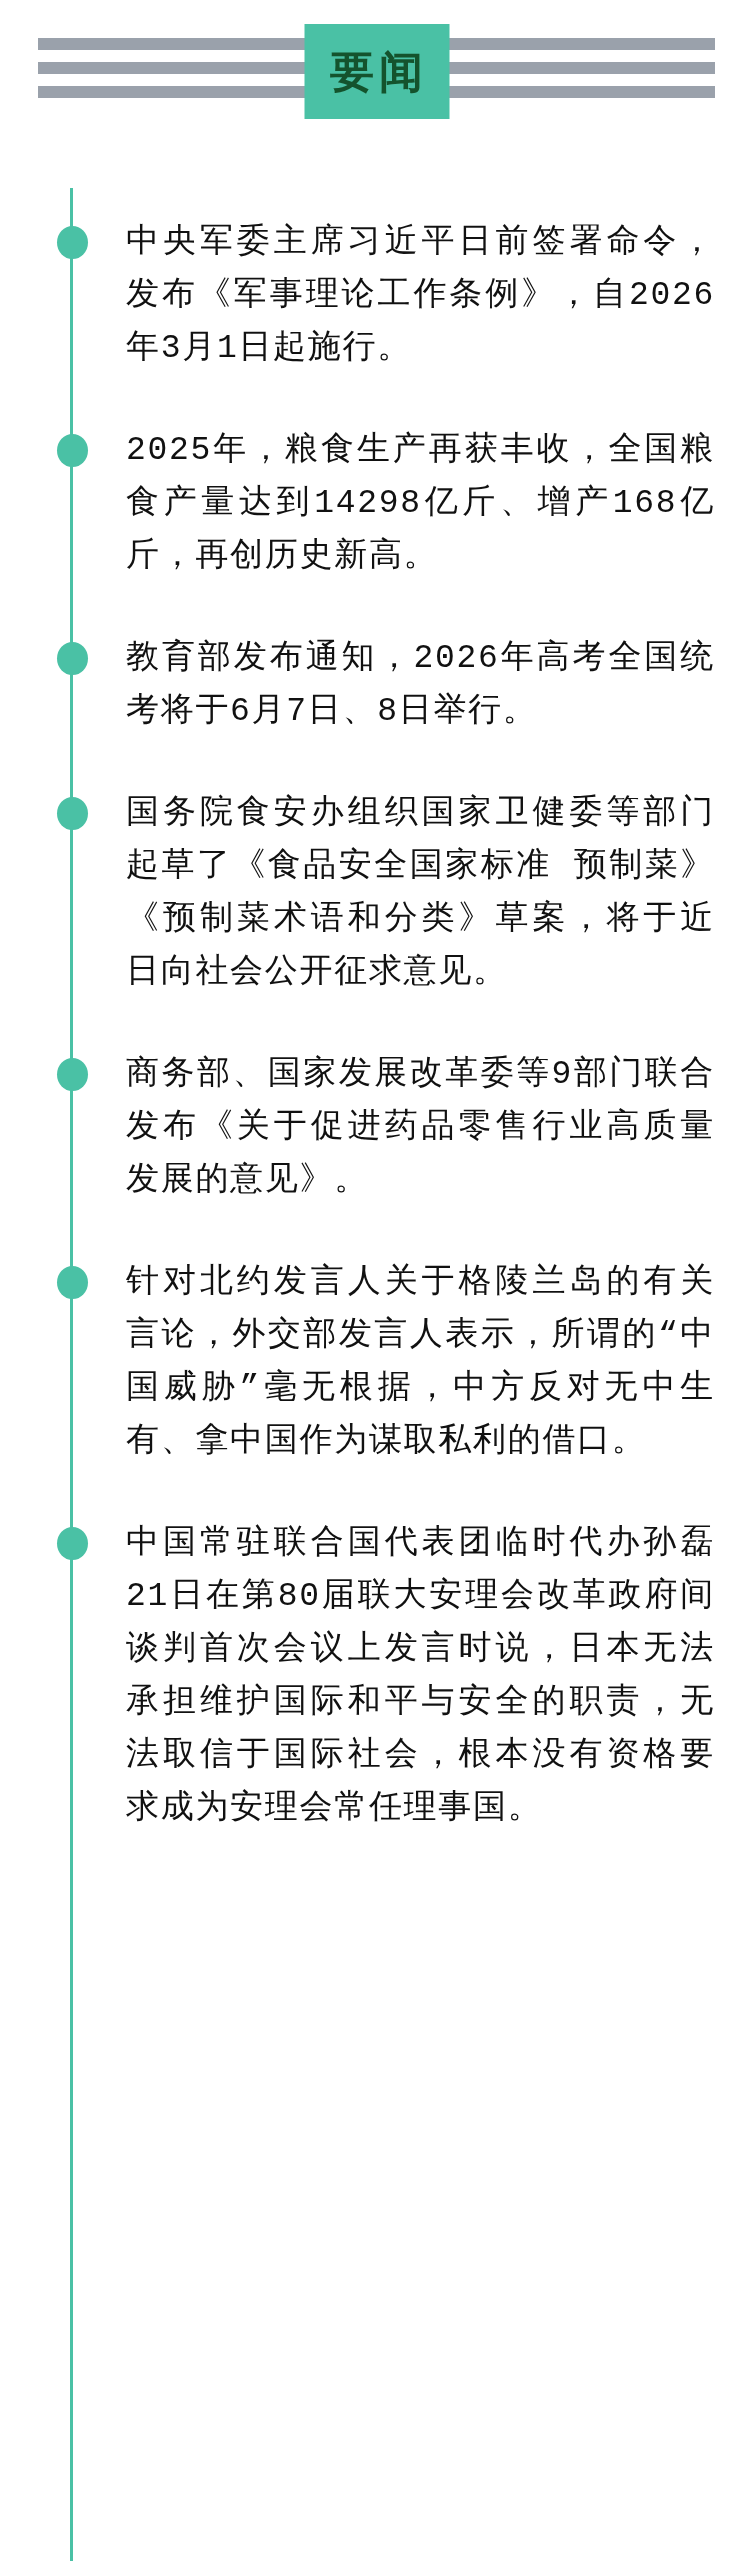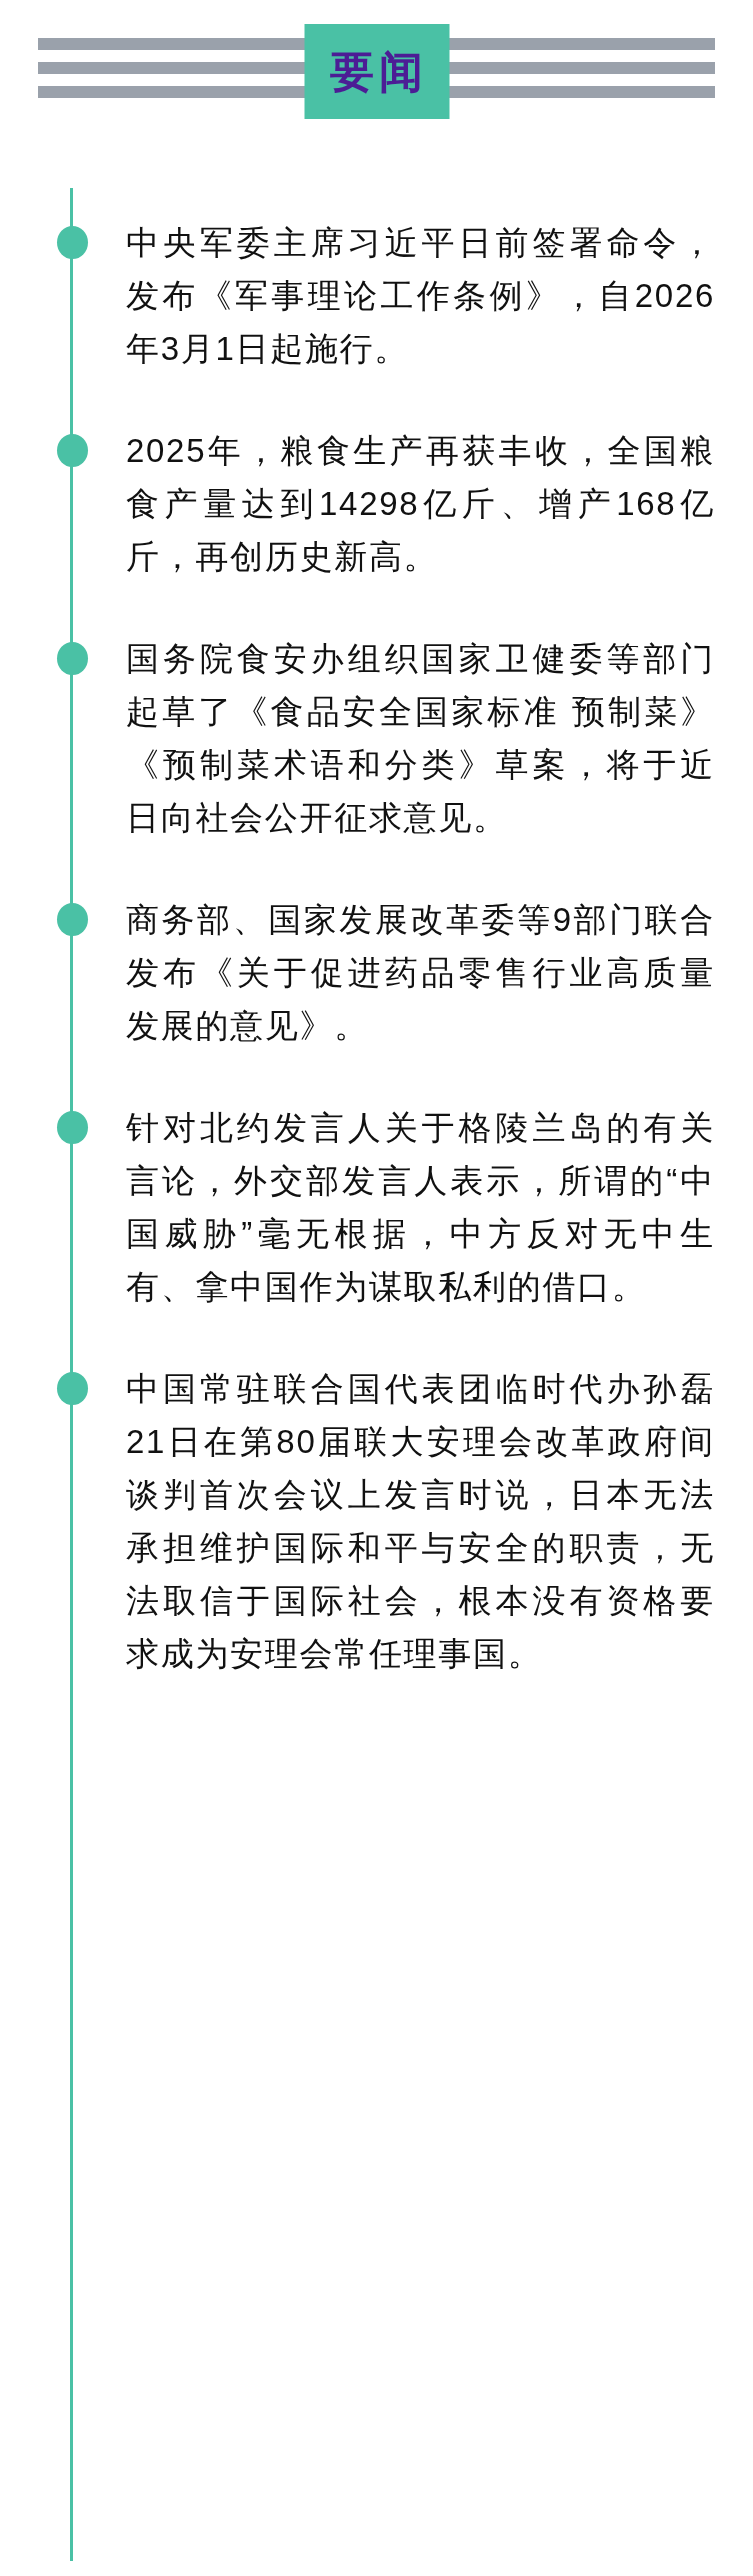--- a/index.html
+++ b/index.html
@@ -28,39 +28,39 @@
   .stripe-1{ top:38px; }
   .stripe-2{ top:62px; }
   .stripe-3{ top:86px; }
   .badge{
     position:absolute; top:24px; left:50%; transform:translateX(-50%);
     width:145px; height:95px;
     background:var(--accent);
     display:flex; align-items:center; justify-content:center;
   }
   .badge-text{
-    color:#4c1d95; font-size:44px; font-weight:bold;
+    color:#14532d; font-size:44px; font-weight:bold;
     letter-spacing:5px; margin-right:-5px; line-height:1;
   }
   
   .timeline-line{
     position:absolute; left:70px; top:188px;
     width:2.5px; height:2373px;
     background:var(--accent);
   }
   .news-list{ position:relative; padding:80px 38px 0 126px; }
   .news-item{ position:relative; margin-bottom:49px; }
   .bullet{
     position:absolute; left:-69px; top:10px;
     width:31px; height:33px; border-radius:50%;
     background:var(--accent);
   }
   .news-text{
     font-size:33px; line-height:53px; letter-spacing:1.7px;
-    color:var(--body-text); text-align:justify;
+    color:var(--body-text); text-align:justify;font-family:Liberation Mono, monospace;
   }
   .detail-link{ color:var(--link); text-decoration:none; cursor:pointer; }
 </style>
 </head>
 <body>
 
 <div class="page">
 
   <header class="header">
     <div class="stripe stripe-1"></div>
@@ -77,20 +77,24 @@
     <div class="news-item">
       <span class="bullet"></span>
       <p class="news-text"><span class="news-body">中央军委主席习近平日前签署命令，发布《军事理论工作条例》，自2026年3月1日起施行。</span></p>
     </div>
 
     <div class="news-item">
       <span class="bullet"></span>
       <p class="news-text"><span class="news-body">2025年，粮食生产再获丰收，全国粮食产量达到14298亿斤、增产168亿斤，再创历史新高。</span></p>
     </div>
 
+    <div class="news-item">
+      <span class="bullet"></span>
+      <p class="news-text"><span class="news-body">教育部发布通知，2026年高考全国统考将于6月7日、8日举行。</span></p>
+    </div>
 
 
     <div class="news-item">
       <span class="bullet"></span>
       <p class="news-text"><span class="news-body">国务院食安办组织国家卫健委等部门起草了《食品安全国家标准 预制菜》《预制菜术语和分类》草案，将于近日向社会公开征求意见。</span></p>
     </div>
 
     <div class="news-item">
       <span class="bullet"></span>
       <p class="news-text"><span class="news-body">商务部、国家发展改革委等9部门联合发布《关于促进药品零售行业高质量发展的意见》。</span></p>

